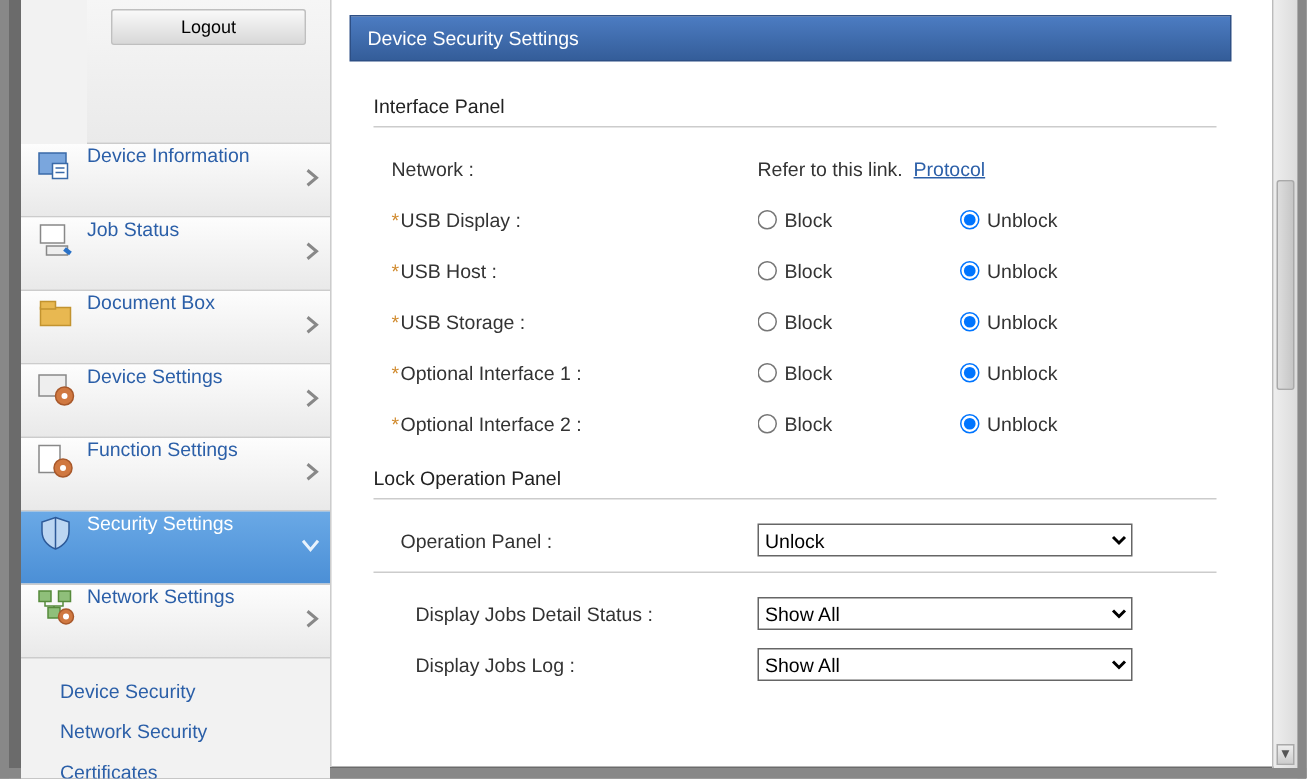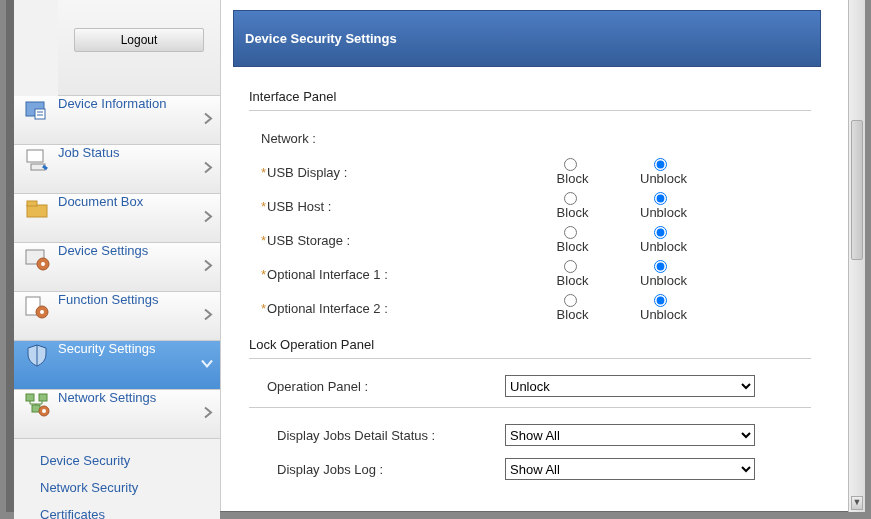--- a/index.html
+++ b/index.html
@@ -30,21 +30,21 @@
   }
   .sidebar {
     width: 207px;
     flex: 0 0 207px;
     background: #f2f2f2;
     border-right: 1px solid #ccc;
   }
   .logout-area {
     height: 96px;
     border-bottom: 1px solid #ccc;
-    padding: 24px 0 0 0;
+    padding: 2px 0 0 0;
     text-align: center;
     background: linear-gradient(#f6f6f6,#eaeaea);
     margin-left: 44px;
   }
   .logout-btn {
     width: 130px;
     height: 24px;
     font-size: 12px;
     background: linear-gradient(#f9f9f9,#d8d8d8);
     border: 1px solid #bfbfbf;
@@ -95,23 +95,23 @@
     overflow: hidden;
   }
   .main-inner {
     position: absolute;
     left: 12px; top: 10px;
     width: 588px;
   }
   .title-bar {
     background: linear-gradient(#4c7cc2,#345d99);
     color: #fff;
-    font-weight: bold;
+    font-weight: normal;
     font-size: 13px;
-    padding: 20px 11px;
+    padding: 7px 11px;
     border: 1px solid #2d4f85;
   }
   .content {
     padding: 10px 16px 0 22px;
     color: #333;
   }
   .section-title {
     font-size: 13px;
     color: #222;
     margin: 12px 0 6px -6px;
@@ -139,21 +139,20 @@
   }
   .protocol-link { color:#2b5fa8; text-decoration: underline;}
   .radio-group {
     display: flex;
     align-items: center;
     gap: 0;
   }
   .radio {
     display: flex;
     align-items: center;
-    flex-direction: column;
   }
   .radio input { margin-right: 5px; }
   .radio-block { width: 135px; }
   select {
     width: 250px;
     height: 22px;
     font-size: 13px;
     background: #fff;
     border: 1px solid #666;
   }
@@ -309,20 +308,24 @@
       <div class="main-inner">
         <div class="title-bar">Device Security Settings</div>
 
         <div class="content">
 
           <div class="section-title">Interface Panel</div>
           <hr class="section-rule">
 
           <div class="row">
             <div class="label">Network :</div>
+            <div class="ctrl">
+              <span>Refer to this link.</span>&nbsp;&nbsp;
+              <a href="#" class="protocol-link">Protocol</a>
+            </div>
           </div>
 
           <div class="row">
             <div class="label"><span class="star">*</span><span>USB Display :</span></div>
             <div class="ctrl radio-group">
               <label class="radio radio-block">
                   <input type="radio" style="">
                   <span>Block</span>
                 </label>
               <label class="radio">

